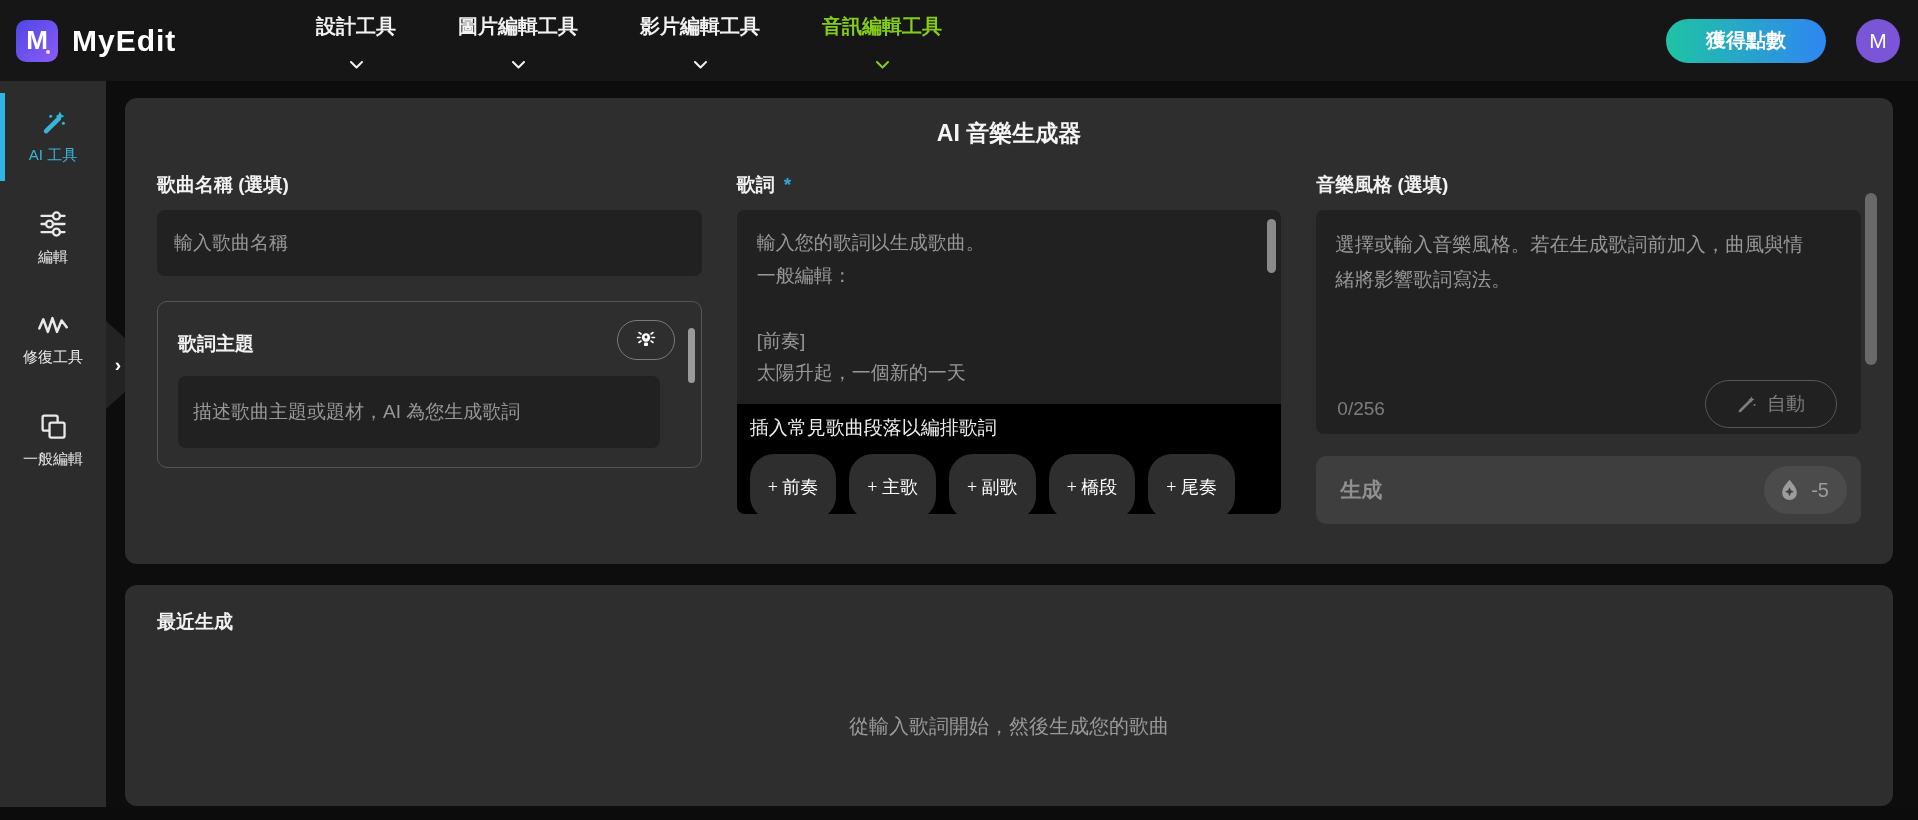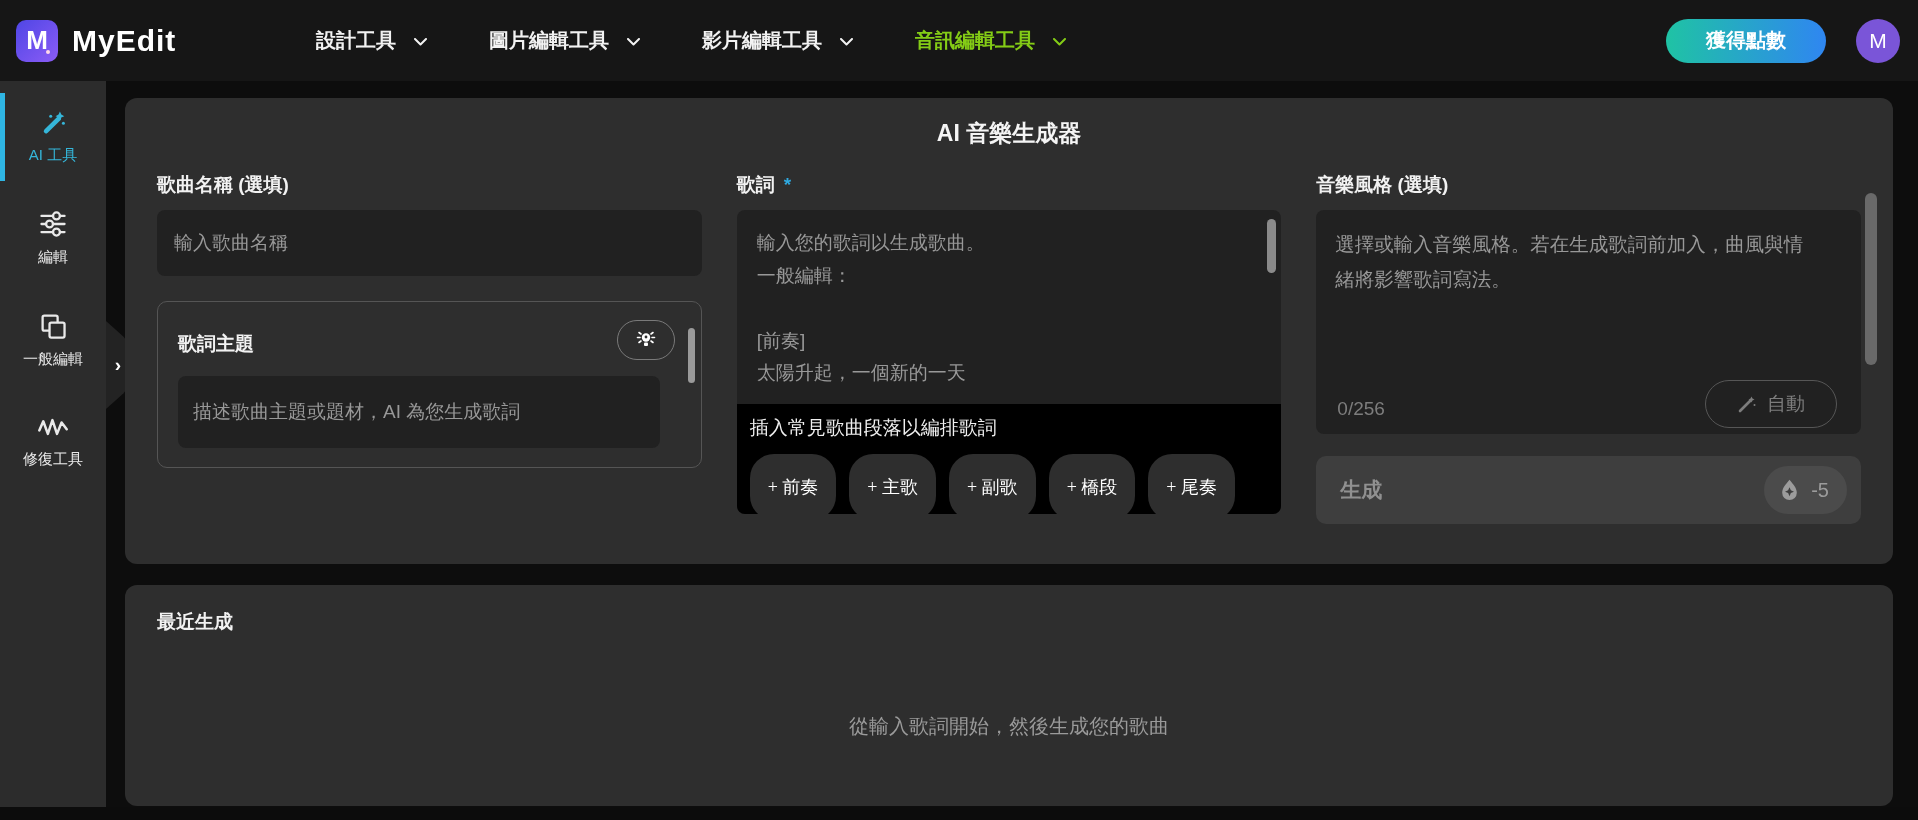--- a/index.html
+++ b/index.html
@@ -13,21 +13,21 @@
   .brand { display:flex; align-items:center; gap:14px; margin-left:16px; width:230px; }
   .logo { width:42px; height:42px; border-radius:10px;
           background:linear-gradient(135deg,#4f46e5 0%,#8b5cf6 100%);
           display:flex; align-items:center; justify-content:center;
           color:#fff; font-size:26px; font-weight:bold; position:relative; }
   .logo .logo-dot { position:absolute; right:8px; bottom:8px; width:4px; height:4px;
           border-radius:50%; background:#ffd9e8; }
   .brand-name { color:#fff; font-size:30px; font-weight:bold; letter-spacing:1px; }
   .nav-items { display:flex; align-items:center; gap:62px; margin-left:70px; }
   .nav-item { display:flex; align-items:center; gap:18px; color:#f2f2f2;
-              font-size:20px; font-weight:bold; cursor:pointer; }
+              font-size:20px; font-weight:bold; cursor:pointer;flex-direction:column; }
   .nav-item.active { color:#84cc16;text-align:right; }
   .nav-item svg { margin-top:3px; }
   .nav-right { margin-left:auto; display:flex; align-items:center; gap:30px; margin-right:18px; }
   .points-btn { width:160px; height:44px; border:none; border-radius:22px;
                 background:linear-gradient(90deg,#1fc3a4,#2f86f1);
                 color:#fff; font-size:20px; font-weight:bold; cursor:pointer;
                 font-family:inherit; }
   .avatar { width:44px; height:44px; border-radius:50%; background:#7a55d8;
             color:#fff; font-size:21px; display:flex; align-items:center;
             justify-content:center; cursor:pointer; }
@@ -176,31 +176,31 @@
           <line x1="3" y1="13" x2="23" y2="13"></line>
           <line x1="3" y1="20" x2="23" y2="20"></line>
       </g>
       <circle cx="16" cy="6" r="3" fill="#2c2c2c" stroke="#e9e9e9" stroke-width="2"></circle>
       <circle cx="10" cy="13" r="3" fill="#2c2c2c" stroke="#e9e9e9" stroke-width="2"></circle>
       <circle cx="16" cy="20" r="3" fill="#2c2c2c" stroke="#e9e9e9" stroke-width="2"></circle>
     </svg>
     <span class="side-label">編輯</span>
   </div>
   <div class="side-item">
+    <svg width="32" height="28" viewBox="0 0 28 24">
+      <polyline points="2,15 5.5,7 9.5,18 13.5,6 17.5,18 21.5,8 26,14" fill="none" stroke="#e9e9e9" stroke-width="2.2" stroke-linecap="round" stroke-linejoin="round"></polyline>
+    </svg>
+    <span class="side-label">修復工具</span>
+  </div>
+  <div class="side-item">
     <svg width="30" height="30" viewBox="0 0 26 26">
       <rect x="4" y="4" width="13" height="13" rx="1.5" fill="none" stroke="#e9e9e9" stroke-width="2"></rect>
       <rect x="10" y="10" width="13" height="13" rx="1.5" fill="#2c2c2c" stroke="#e9e9e9" stroke-width="2"></rect>
     </svg>
     <span class="side-label">一般編輯</span>
-  </div>
-  <div class="side-item">
-    <svg width="32" height="28" viewBox="0 0 28 24">
-      <polyline points="2,15 5.5,7 9.5,18 13.5,6 17.5,18 21.5,8 26,14" fill="none" stroke="#e9e9e9" stroke-width="2.2" stroke-linecap="round" stroke-linejoin="round"></polyline>
-    </svg>
-    <span class="side-label">修復工具</span>
   </div>
 </aside>
 <div class="expand-tab">
   <span>›</span>
 </div>
 
 <section class="panel panel-generator">
   <h1 class="panel-title">AI 音樂生成器</h1>
   <div class="columns">
 

